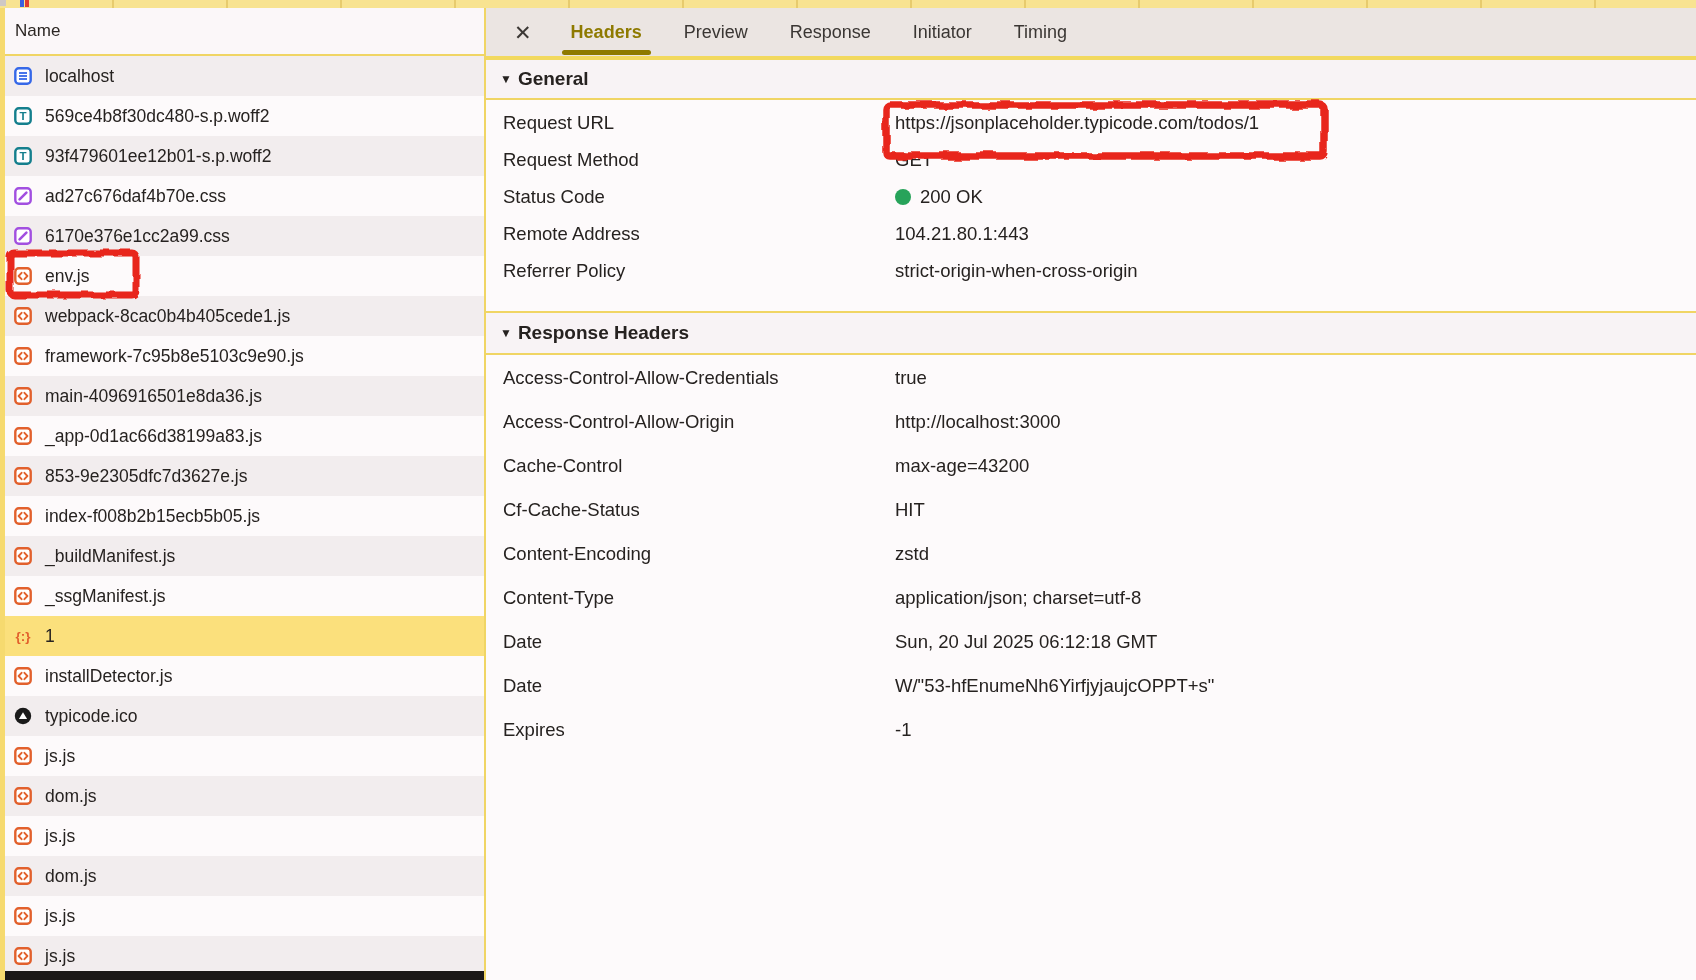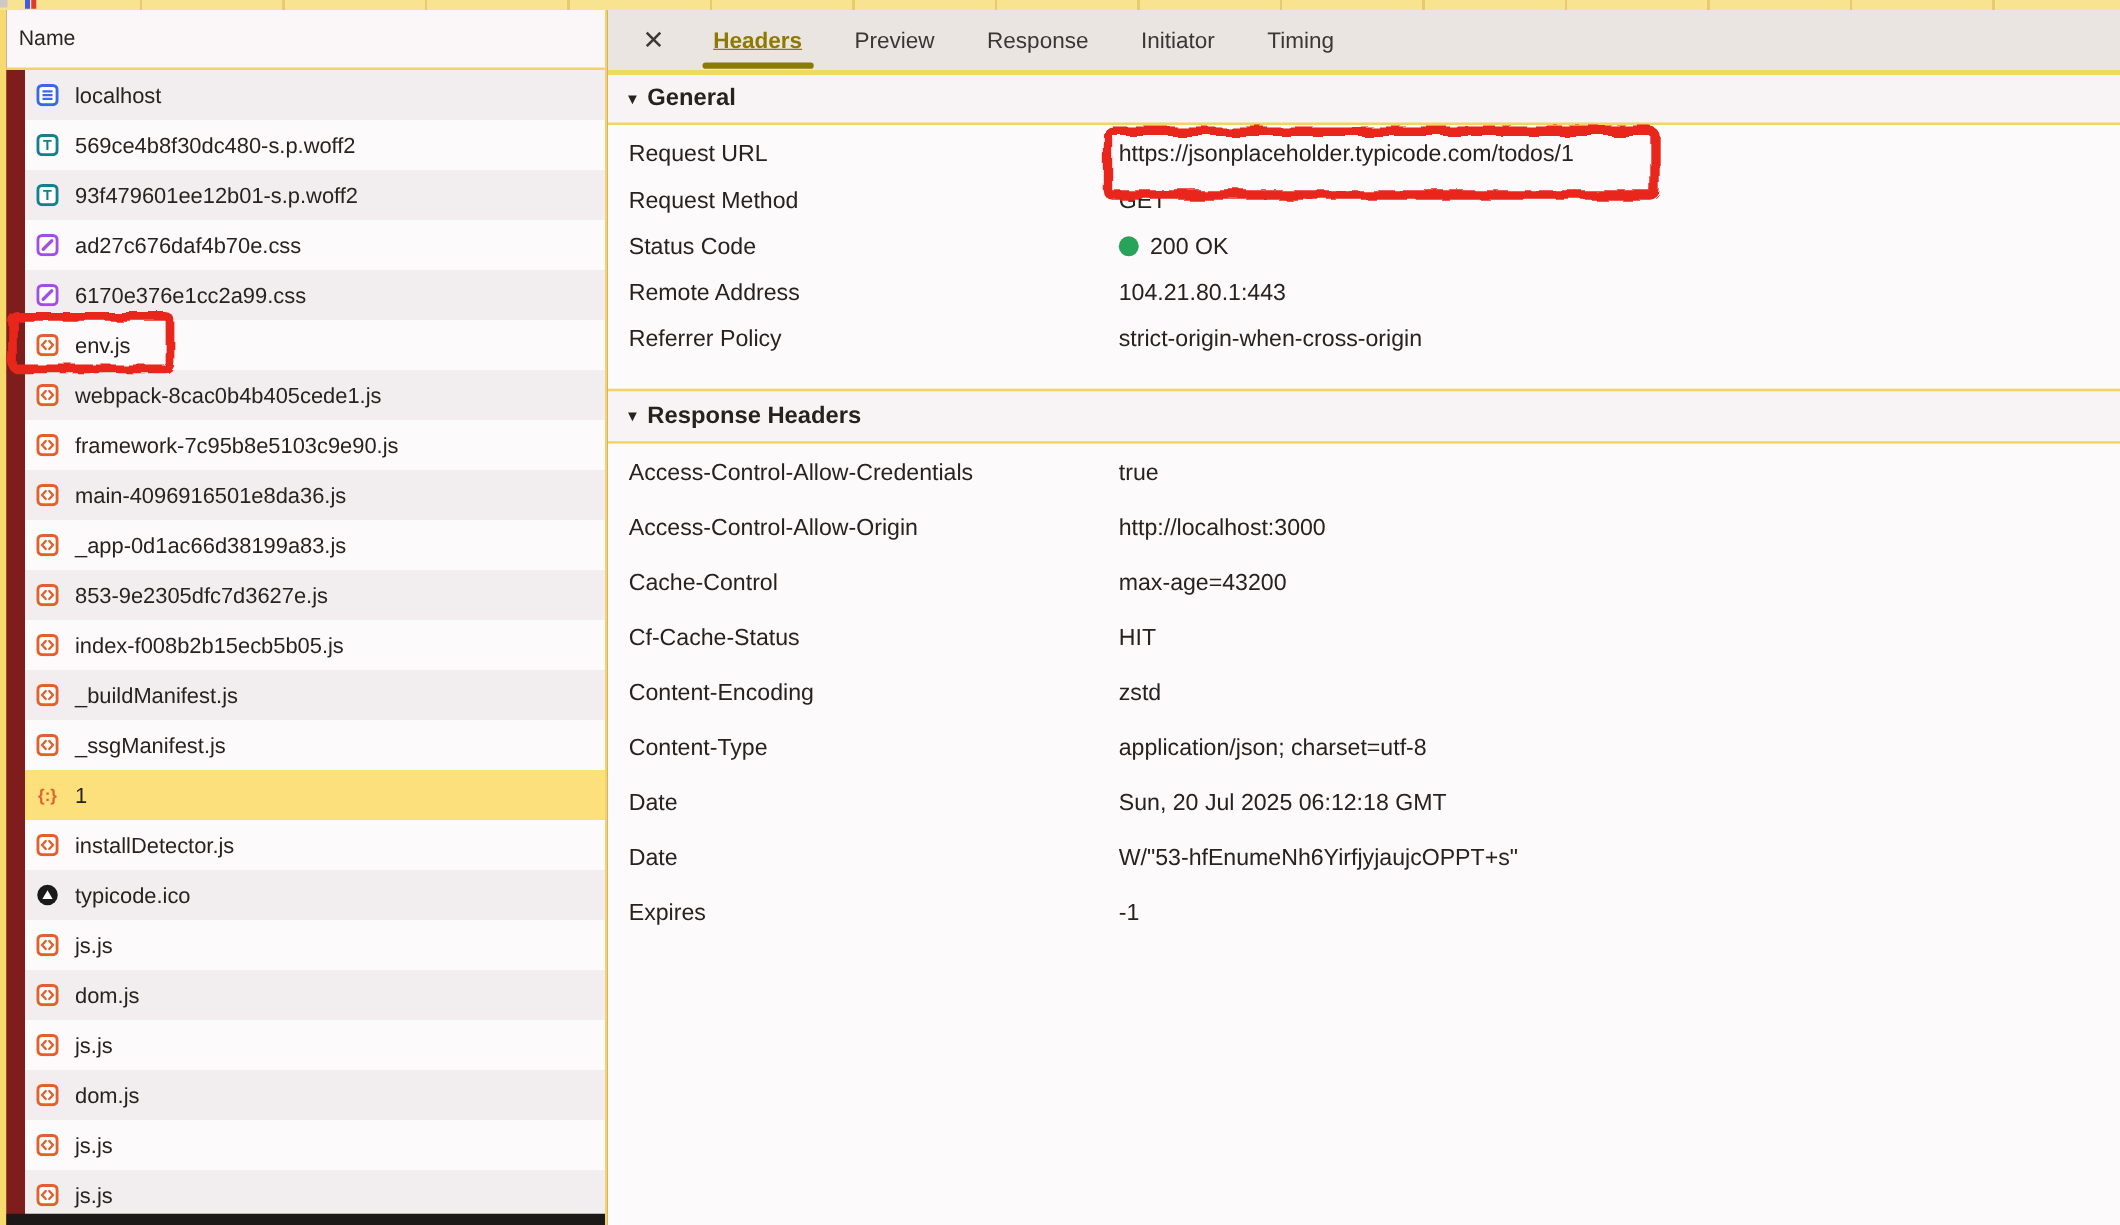--- a/index.html
+++ b/index.html
@@ -18,28 +18,28 @@
   .top-strip .corner{position:absolute;left:0;top:0;width:6px;height:6px;background:#cfc8c5;}
   .top-strip .mark-blue{position:absolute;left:20px;top:0;width:4px;height:7px;background:#3b5fe0;}
   .top-strip .mark-red{position:absolute;left:25px;top:0;width:4px;height:7px;background:#e03a30;}
 
   .main{display:flex;height:972px;width:100%;}
 
   
   .left-panel{
     width:486px;flex:0 0 486px;box-sizing:border-box;position:relative;
     border-left:5px solid #f6da6f;border-right:2px solid #f0d564;
-    background:#7f1d1d;overflow:hidden;
+    background:#000000;overflow:hidden;
   }
   .left-header{
     height:46px;border-bottom:2px solid #f0d564;background:#fbf7f9;
     display:flex;align-items:center;padding-left:10px;
     font-size:17px;color:#2b2623;
   }
-  .rows{position:relative;padding-left:15px;}
+  .rows{position:relative;}
   .row{
     height:40px;display:flex;align-items:center;gap:13px;
     padding-left:9px;font-size:17.5px;color:#262220;white-space:nowrap;cursor:default;
   }
   .row:nth-child(odd){background:#f2edee;}
   .row:nth-child(even){background:#fdfafb;}
   .row.selected{background:var(--selected-row,#fbe07c) !important;}
   .row .ic{width:18px;height:18px;flex:0 0 18px;display:flex;align-items:center;justify-content:center;}
   .dark-strip{position:absolute;left:0;right:0;bottom:0;height:9px;background:#1b1817;}
 
@@ -50,21 +50,21 @@
     display:flex;align-items:center;padding-left:28px;gap:36px;
   }
   .close-btn{
     background:none;border:none;padding:0;margin:0;cursor:pointer;
     font-size:21px;line-height:1;color:#3c3835;font-family:"Liberation Sans",sans-serif;
   }
   .tab{
     position:relative;height:48px;display:flex;align-items:center;
     font-size:18px;color:#3a3633;padding:0 3px;cursor:pointer;
   }
-  .tab.active{color:var(--active-tab,#8e7a00);font-weight:bold;text-decoration:underline;}
+  .tab.active{color:var(--active-tab,#8e7a00);font-weight:bold;}
   .tab.active::after{
     content:"";position:absolute;left:-6px;right:-6px;bottom:1px;height:5px;
     border-radius:3px;background:var(--active-tab,#8e7a00);
   }
 
   .section-header{
     height:38px;display:flex;align-items:center;padding-left:14px;
     background:#f8f3f5;border-bottom:2px solid #f0d564;
     font-size:19px;font-weight:bold;color:#262220;cursor:pointer;
   }

